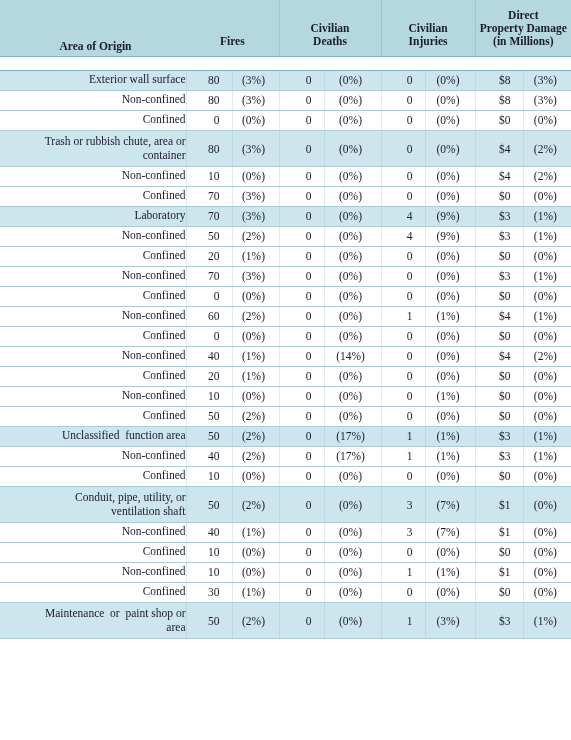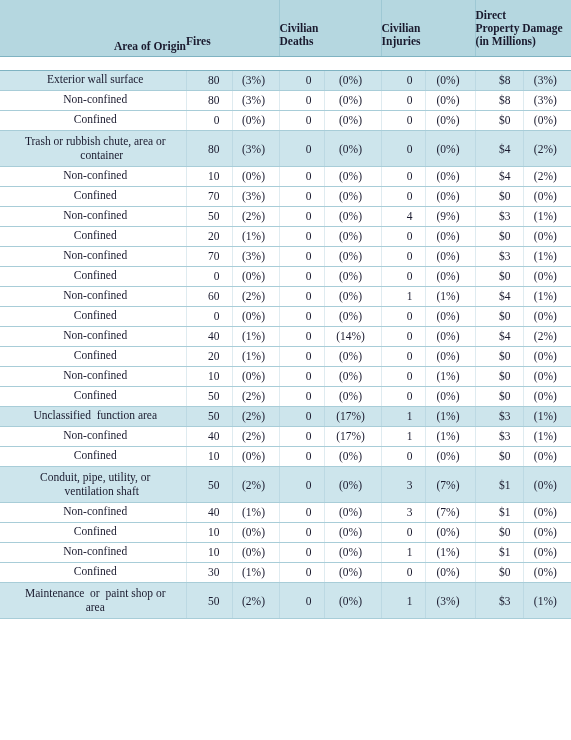--- a/index.html
+++ b/index.html
@@ -47,26 +47,26 @@
     font-size: 11.5px;
     padding: 0;
     vertical-align: bottom;
     border-bottom: 1.5px solid #7fb3c2;
   }
   .hdr-band {
     height: 56px;
     position: relative;
   }
   th.h-area {
-    text-align: right;
+    text-align: center;
     padding-left: 5px;
     padding-bottom: 4px;
   }
   th.h-grp {
-    text-align: left;
+    text-align: center;
     padding-bottom: 8px;
     border-left: 1px solid #9ec8d4;
     margin-left: 45px;
   }
   th.h-grp.nosep {
     border-left: none;
   }
   .hdr-lines { line-height: 1.12; }
 
   
@@ -84,21 +84,21 @@
     border-bottom: 1px solid #a8cdd8;
     vertical-align: middle;
     font-size: 11.5px;
     background: #ffffff;
   }
   tr.shaded td {
     background: #cde5ec;
   }
 
   td.area {
-    text-align: center;
+    text-align: right;
     padding-left: 5px;
     white-space: pre;
     line-height: 1.18;
   }
   td.two-line {
     height: 34px;
     padding-top: 1px;
   }
   td.num {
     text-align: right;
@@ -230,20 +230,31 @@
           <td class="area"><span>Confined</span></td>
           <td class="num">70</td>
           <td class="pct">(3%)</td>
           <td class="num">0</td>
           <td class="pct">(0%)</td>
           <td class="num">0</td>
           <td class="pct">(0%)</td>
           <td class="num">$0</td>
           <td class="pct">(0%)</td>
         </tr>
+        <tr class="shaded">
+          <td class="area"><span>Laboratory</span></td>
+          <td class="num">70</td>
+          <td class="pct">(3%)</td>
+          <td class="num">0</td>
+          <td class="pct">(0%)</td>
+          <td class="num">4</td>
+          <td class="pct">(9%)</td>
+          <td class="num">$3</td>
+          <td class="pct">(1%)</td>
+        </tr>
         <tr>
           <td class="area"><span>Non-confined</span></td>
           <td class="num">50</td>
           <td class="pct">(2%)</td>
           <td class="num">0</td>
           <td class="pct">(0%)</td>
           <td class="num">4</td>
           <td class="pct">(9%)</td>
           <td class="num">$3</td>
           <td class="pct">(1%)</td>

